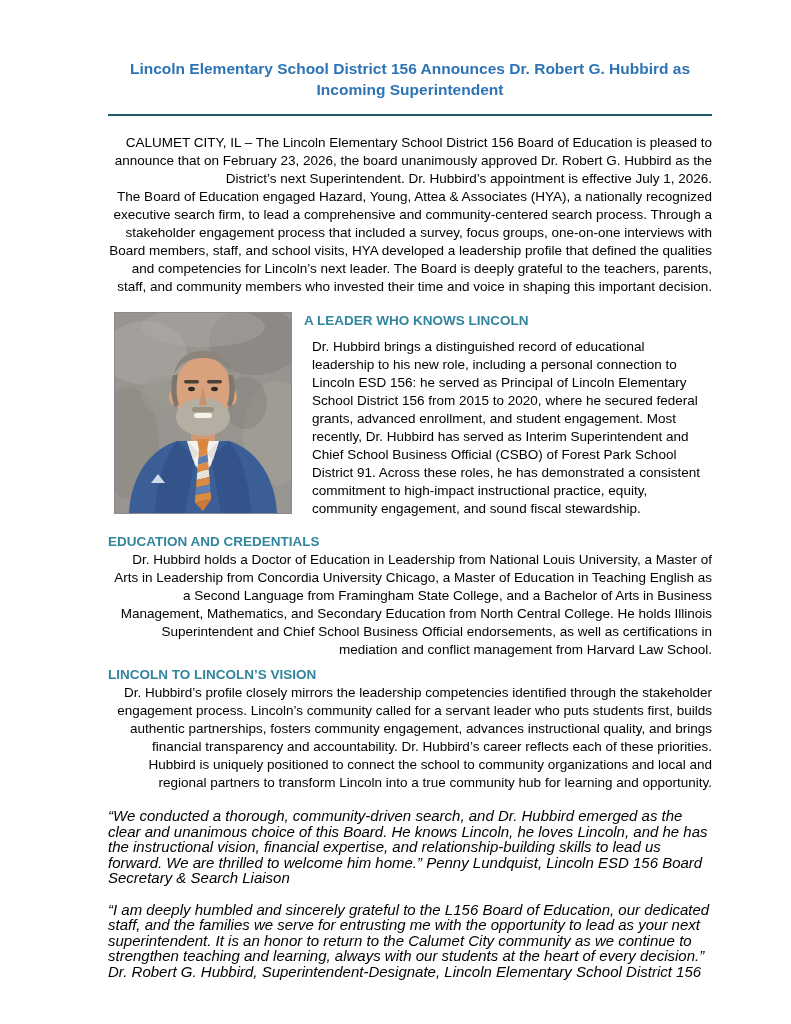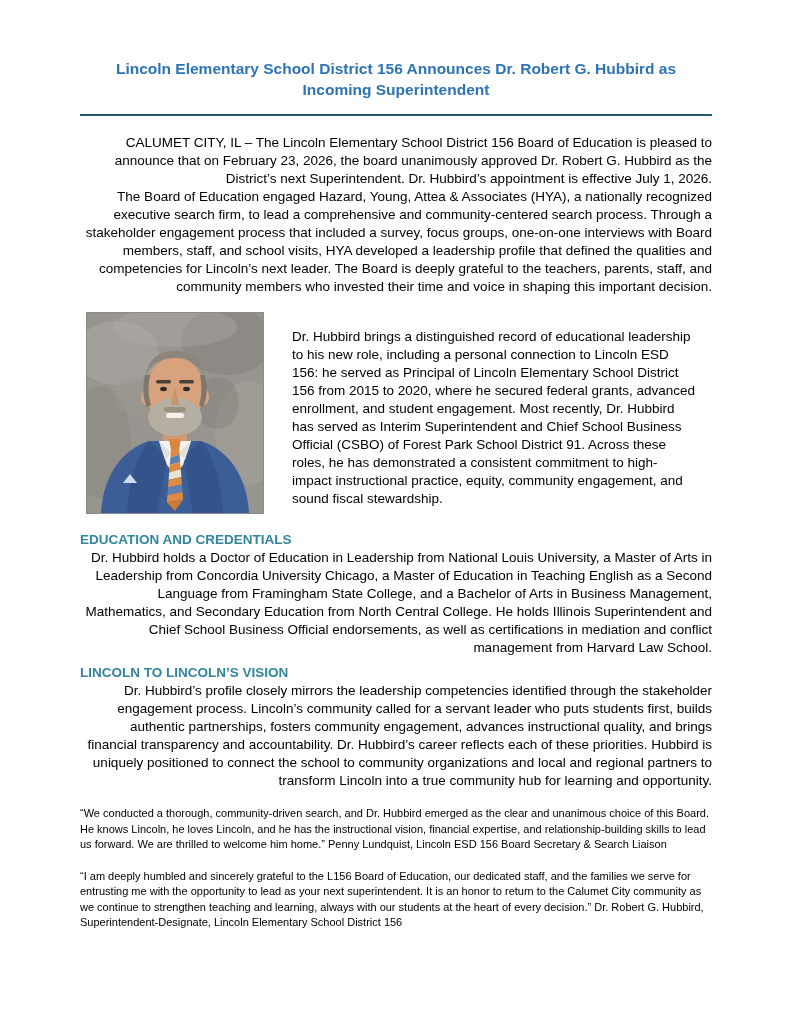--- a/index.html
+++ b/index.html
@@ -5,21 +5,21 @@
   html, body { margin: 0; padding: 0; }
   body {
     width: 791px; height: 1024px;
     background: #ffffff;
     font-family: "Liberation Sans", sans-serif;
     color: #000;
   }
   .page {
     box-sizing: border-box;
     width: 791px; height: 1024px;
-    padding: 58px 79px 0 80px;
+    padding: 58px 79px 0 108px;
     overflow: hidden;
     background: #fff;
   }
   h1.doc-title {
     font-size: 15.5px; line-height: 21px;
     font-weight: bold; text-align: center;
     color: var(--color-title, #2E74B5);
     margin: 0 18px 14px 18px;
   }
   .rule {
@@ -36,24 +36,25 @@
     margin-left: 6px;
     border: 1px solid #8b8b8b;
     box-sizing: content-box;
   }
   .photo svg { display: block; }
   h2.section-heading {
     font-size: 13.5px; line-height: 18px; font-weight: bold;
     color: var(--color-heading, #31859C);
     margin: 0;
   }
-  .leader-text p { margin: 16px; font-size: 13.5px; line-height: 18px; }
+  .leader-text p { margin: 8px; font-size: 13.5px; line-height: 18px; }
   .section-block { margin-top: 7px; }
   p.quote {
-    font-size: 11px; line-height: 15.5px;
+    font-style: italic;
+    font-size: 15px; line-height: 15.5px;
     margin: 16px 0 0 0;
   }
 </style>
 </head>
 <body>
 
 <div class="page">
 
   <h1 class="doc-title">Lincoln Elementary School District 156 Announces Dr. Robert G. Hubbird as Incoming Superintendent</h1>
 
@@ -114,20 +115,21 @@
         <polygon points="82.8,152 93.2,149 93.8,156.5 82.2,159.5" fill="#dd8a42"></polygon>
         <polygon points="82.2,159.5 93.8,156.5 94.4,164 81.6,167" fill="#e9e3d6"></polygon>
         <polygon points="81.6,167 94.4,164 95,171.5 81,174.5" fill="#dd8a42"></polygon>
         <polygon points="81,174.5 95,171.5 95.6,179 80.4,182" fill="#5d7fb2"></polygon>
         <polygon points="80.4,182 95.6,179 96.2,186.5 79.8,189.5" fill="#dd8a42"></polygon>
         <polygon points="79.8,189.5 96.2,186.5 88,198" fill="#c97a36"></polygon>
       </svg>
     </div>
 
     <div class="leader-text">
+      <h2 class="section-heading">A LEADER WHO KNOWS LINCOLN</h2>
       <p>Dr. Hubbird brings a distinguished record of educational leadership to his new role, including a personal connection to Lincoln ESD 156: he served as Principal of Lincoln Elementary School District 156 from 2015 to 2020, where he secured federal grants, advanced enrollment, and student engagement. Most recently, Dr. Hubbird has served as Interim Superintendent and Chief School Business Official (CSBO) of Forest Park School District 91. Across these roles, he has demonstrated a consistent commitment to high-impact instructional practice, equity, community engagement, and sound fiscal stewardship.</p>
     </div>
   </div>
 
   <div class="section-block">
     <h2 class="section-heading">EDUCATION AND CREDENTIALS</h2>
     <p class="body">Dr. Hubbird holds a Doctor of Education in Leadership from National Louis University, a Master of Arts in Leadership from Concordia University Chicago, a Master of Education in Teaching English as a Second Language from Framingham State College, and a Bachelor of Arts in Business Management, Mathematics, and Secondary Education from North Central College. He holds Illinois Superintendent and Chief School Business Official endorsements, as well as certifications in mediation and conflict management from Harvard Law School.</p>
   </div>
 
   <div class="section-block">

